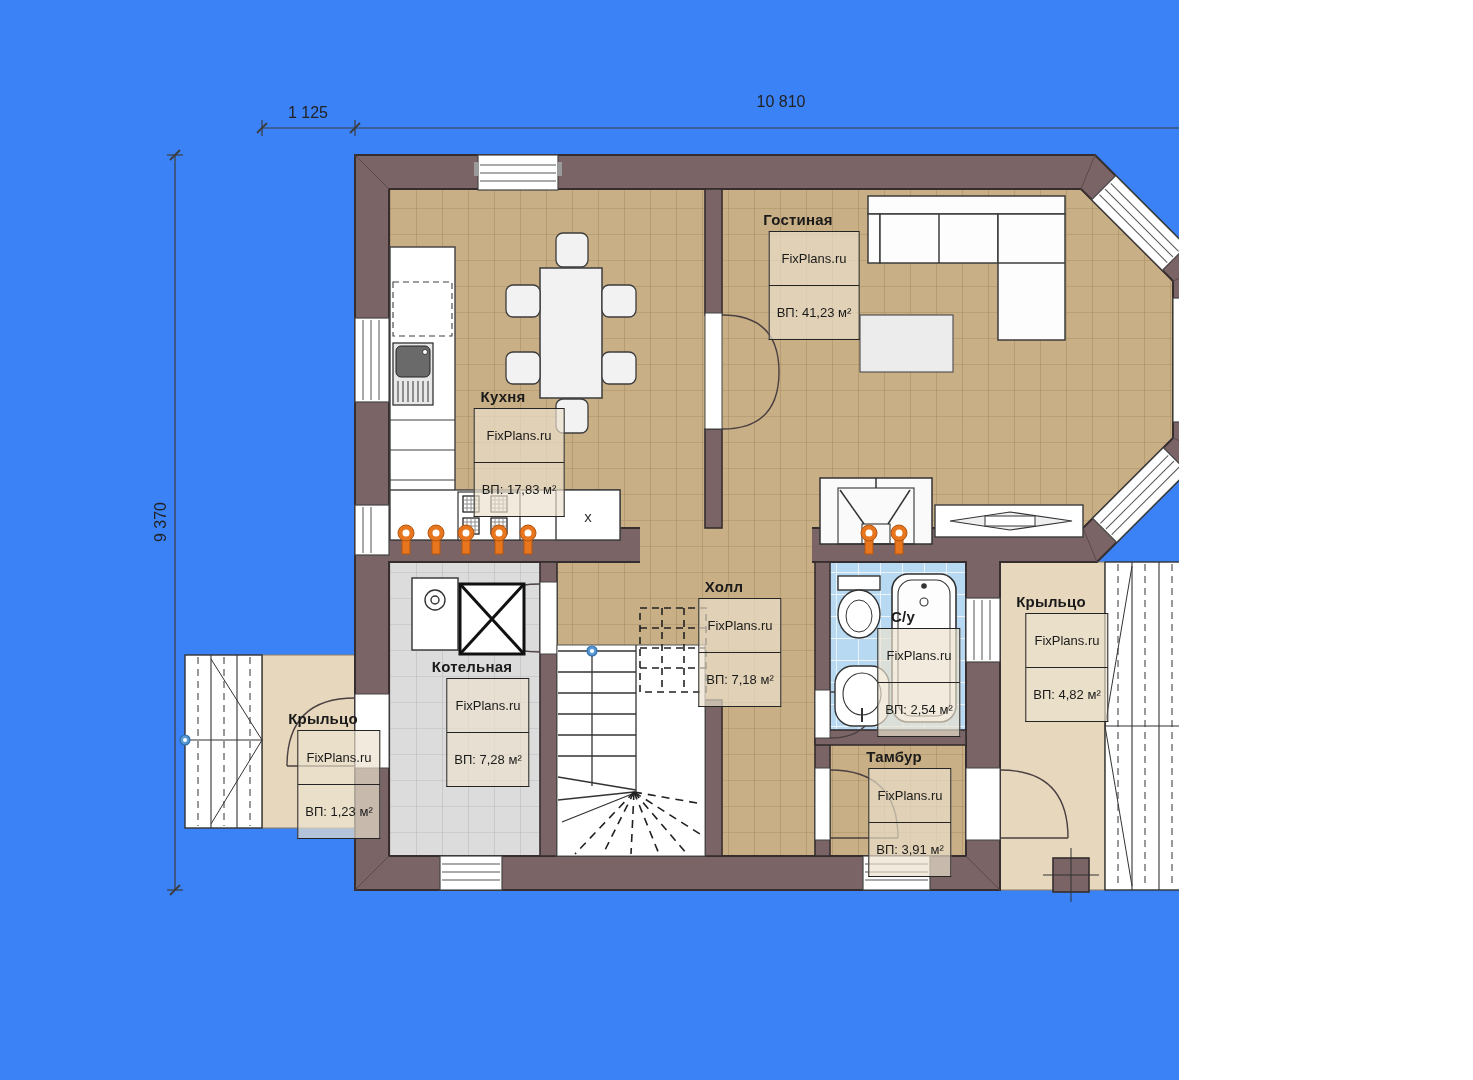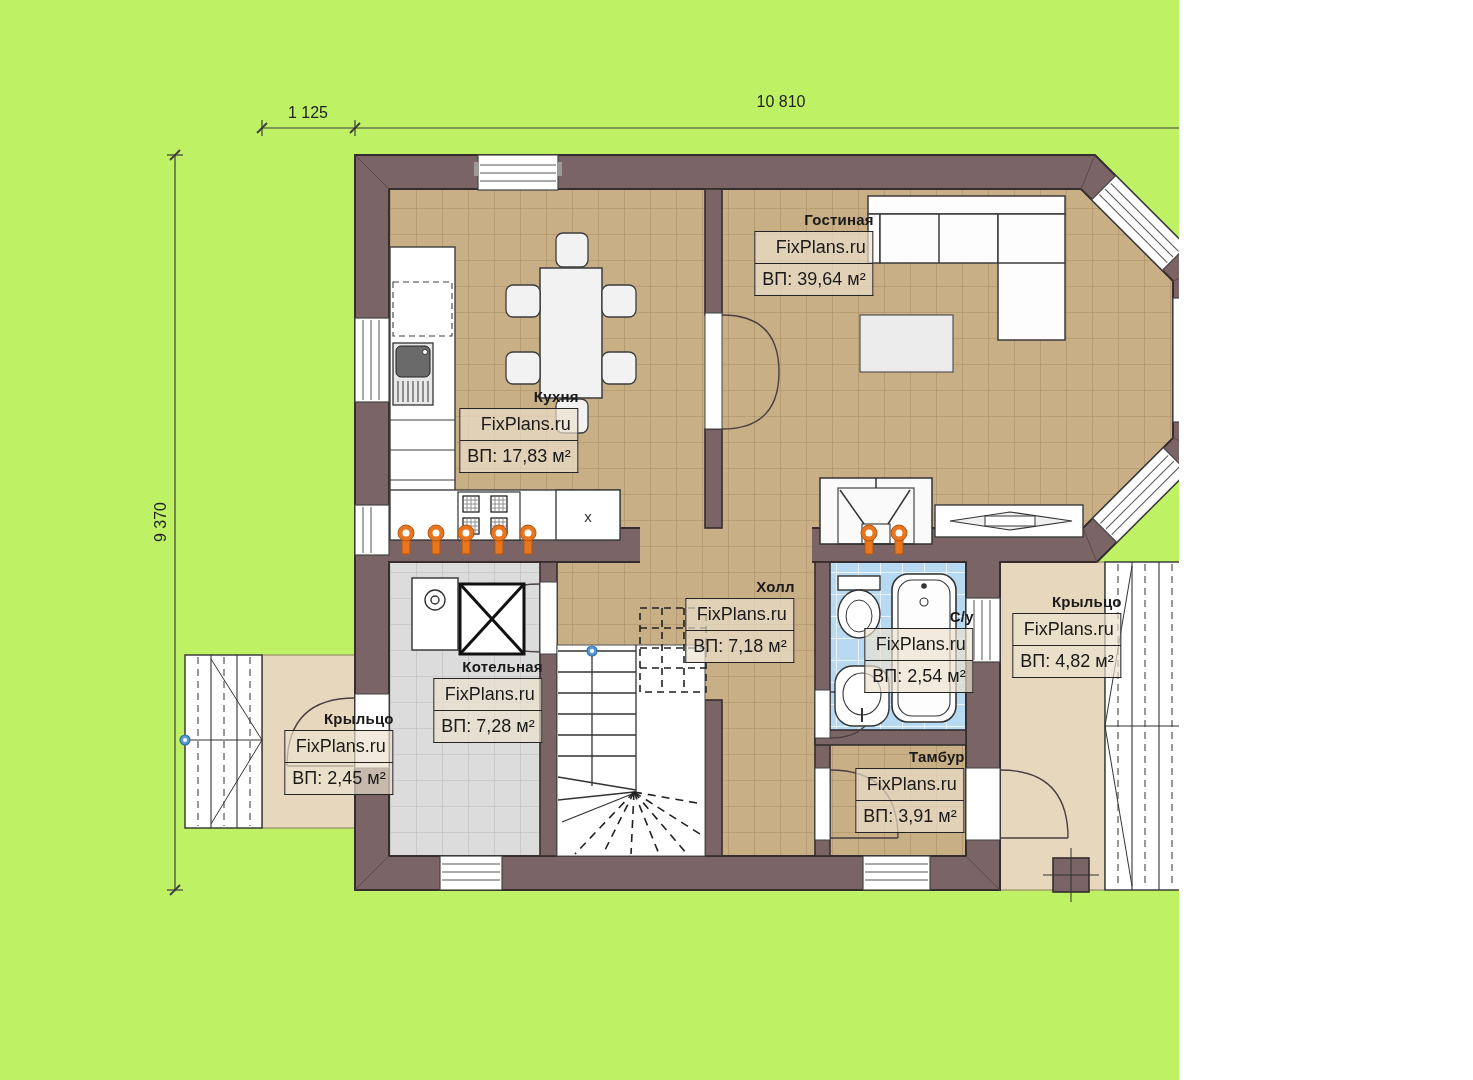--- a/index.html
+++ b/index.html
@@ -1,25 +1,25 @@
 <!DOCTYPE html>
 <html><head>
 <meta charset="utf-8">
 <style>
   html,body{margin:0;padding:0;background:#ffffff;}
   .canvas{
-    position:relative;width:1179px;height:1080px;background:#bef264;overflow:hidden;
+    position:relative;width:1179px;height:1080px;background:#3b82f6;overflow:hidden;
     font-family:"Liberation Sans","DejaVu Sans",sans-serif;color:#1a1a1a;
   }
   .plan-svg{position:absolute;left:0;top:0;}
-  .room-label{position:absolute;transform:translateX(-50%);text-align:right;z-index:5;}
+  .room-label{position:absolute;transform:translateX(-50%);text-align:center;z-index:5;}
   .room-label .rn{font-weight:bold;font-size:15px;margin-bottom:3px;letter-spacing:.2px;white-space:nowrap;}
   .room-label .rb,.room-label .ra{
     border:1.7px solid #242424;background:rgba(236,226,205,0.68);
-    font-size:18px;line-height:17px;padding:7px 7px;white-space:nowrap;margin-left:32px;
+    font-size:13px;line-height:17px;padding:18px 7px;white-space:nowrap;margin-left:32px;
   }
   .room-label .ra{border-top:none;}
   .dim{position:absolute;transform:translateX(-50%);font-size:16px;color:#222;z-index:5;white-space:nowrap;}
   .dim-v{transform:translate(-50%,-50%) rotate(-90deg);}
   .cab-mark{position:absolute;transform:translate(-50%,-50%);font-size:15px;color:#333;z-index:4;}
 </style>
 </head>
 <body>
 
 <div class="canvas">
@@ -416,21 +416,21 @@
 
 <div class="dim" style="left:308px;top:104px">1 125</div>
 <div class="dim" style="left:781px;top:93px">10 810</div>
 <div class="dim dim-v" style="left:161px;top:522px">9 370</div>
 
 <div class="cab-mark" style="left:588px;top:516px">x</div>
 
 <div class="room-label" style="left:798px;top:211px">
   <div class="rn">Гостиная</div>
   <div class="rb">FixPlans.ru</div>
-  <div class="ra">ВП: 39,64 м²</div>
+  <div class="ra">ВП: 41,23 м²</div>
 </div>
 
 <div class="room-label" style="left:503px;top:388px">
   <div class="rn">Кухня</div>
   <div class="rb">FixPlans.ru</div>
   <div class="ra">ВП: 17,83 м²</div>
 </div>
 
 <div class="room-label" style="left:724px;top:578px">
   <div class="rn">Холл</div>
@@ -452,21 +452,21 @@
 
 <div class="room-label" style="left:472px;top:658px">
   <div class="rn">Котельная</div>
   <div class="rb">FixPlans.ru</div>
   <div class="ra">ВП: 7,28 м²</div>
 </div>
 
 <div class="room-label" style="left:323px;top:710px">
   <div class="rn">Крыльцо</div>
   <div class="rb">FixPlans.ru</div>
-  <div class="ra">ВП: 2,45 м²</div>
+  <div class="ra">ВП: 1,23 м²</div>
 </div>
 
 <div class="room-label" style="left:894px;top:748px">
   <div class="rn">Тамбур</div>
   <div class="rb">FixPlans.ru</div>
   <div class="ra">ВП: 3,91 м²</div>
 </div>
 
 </div>
 

